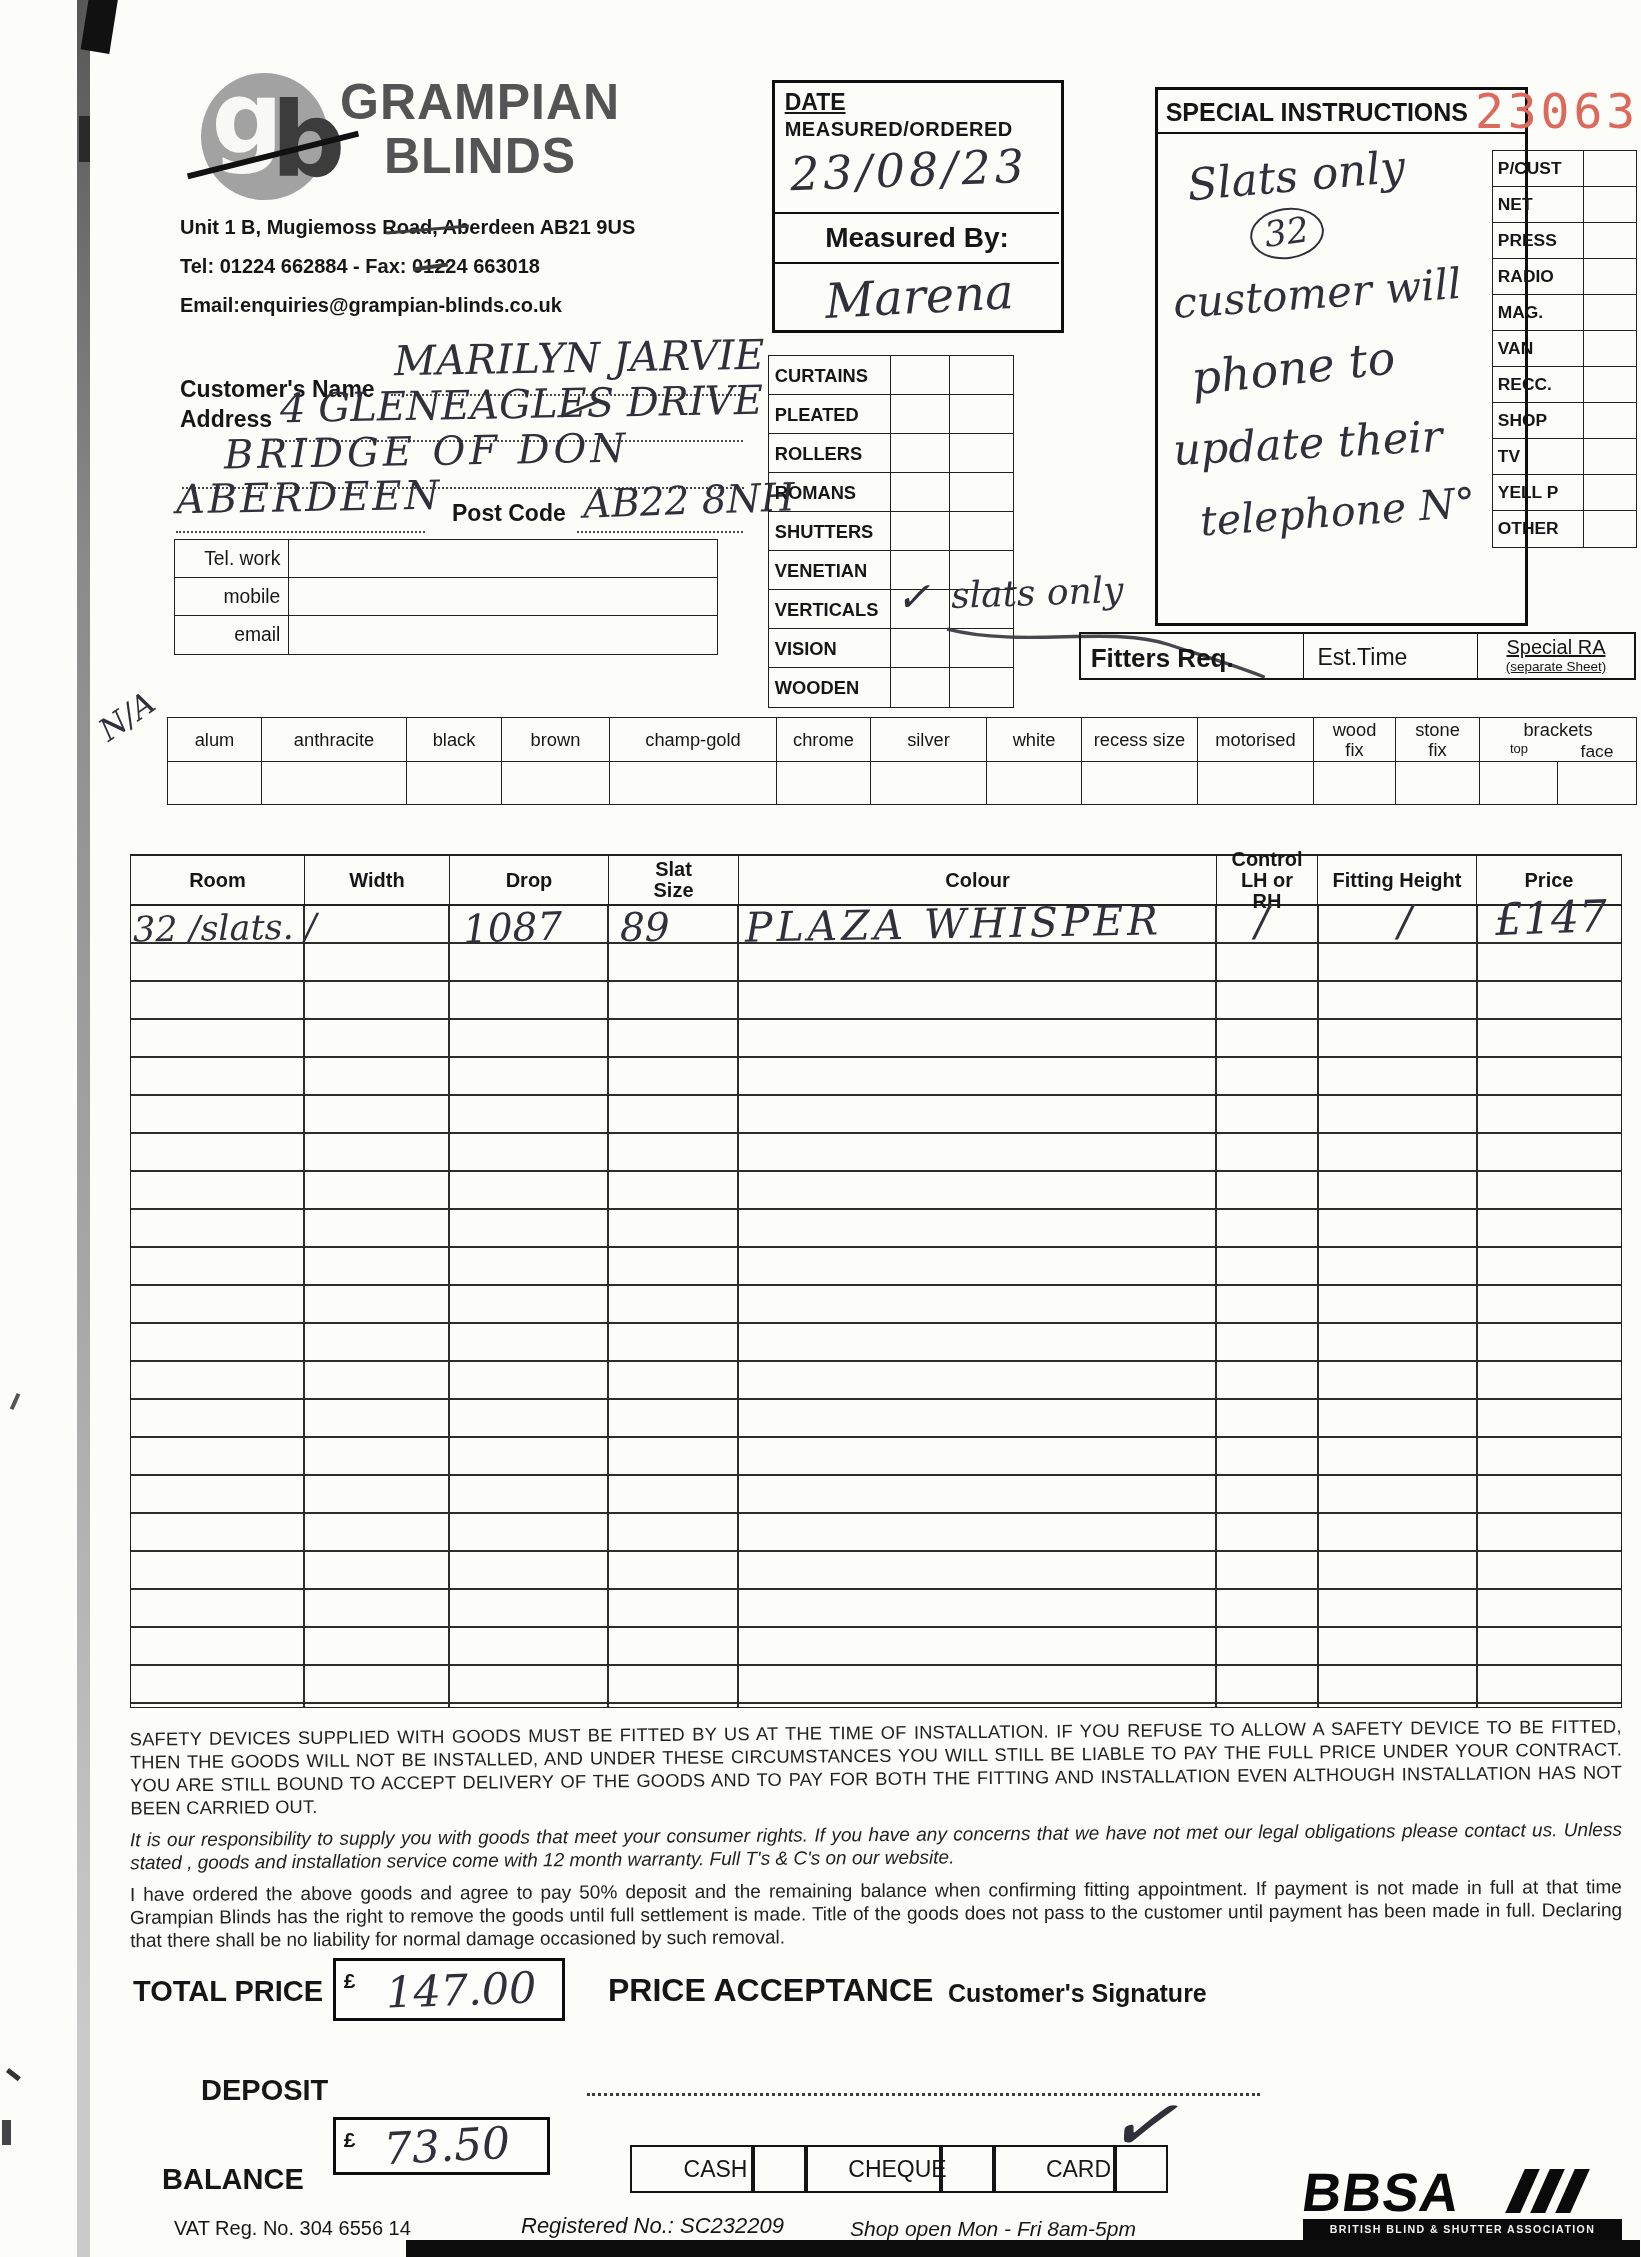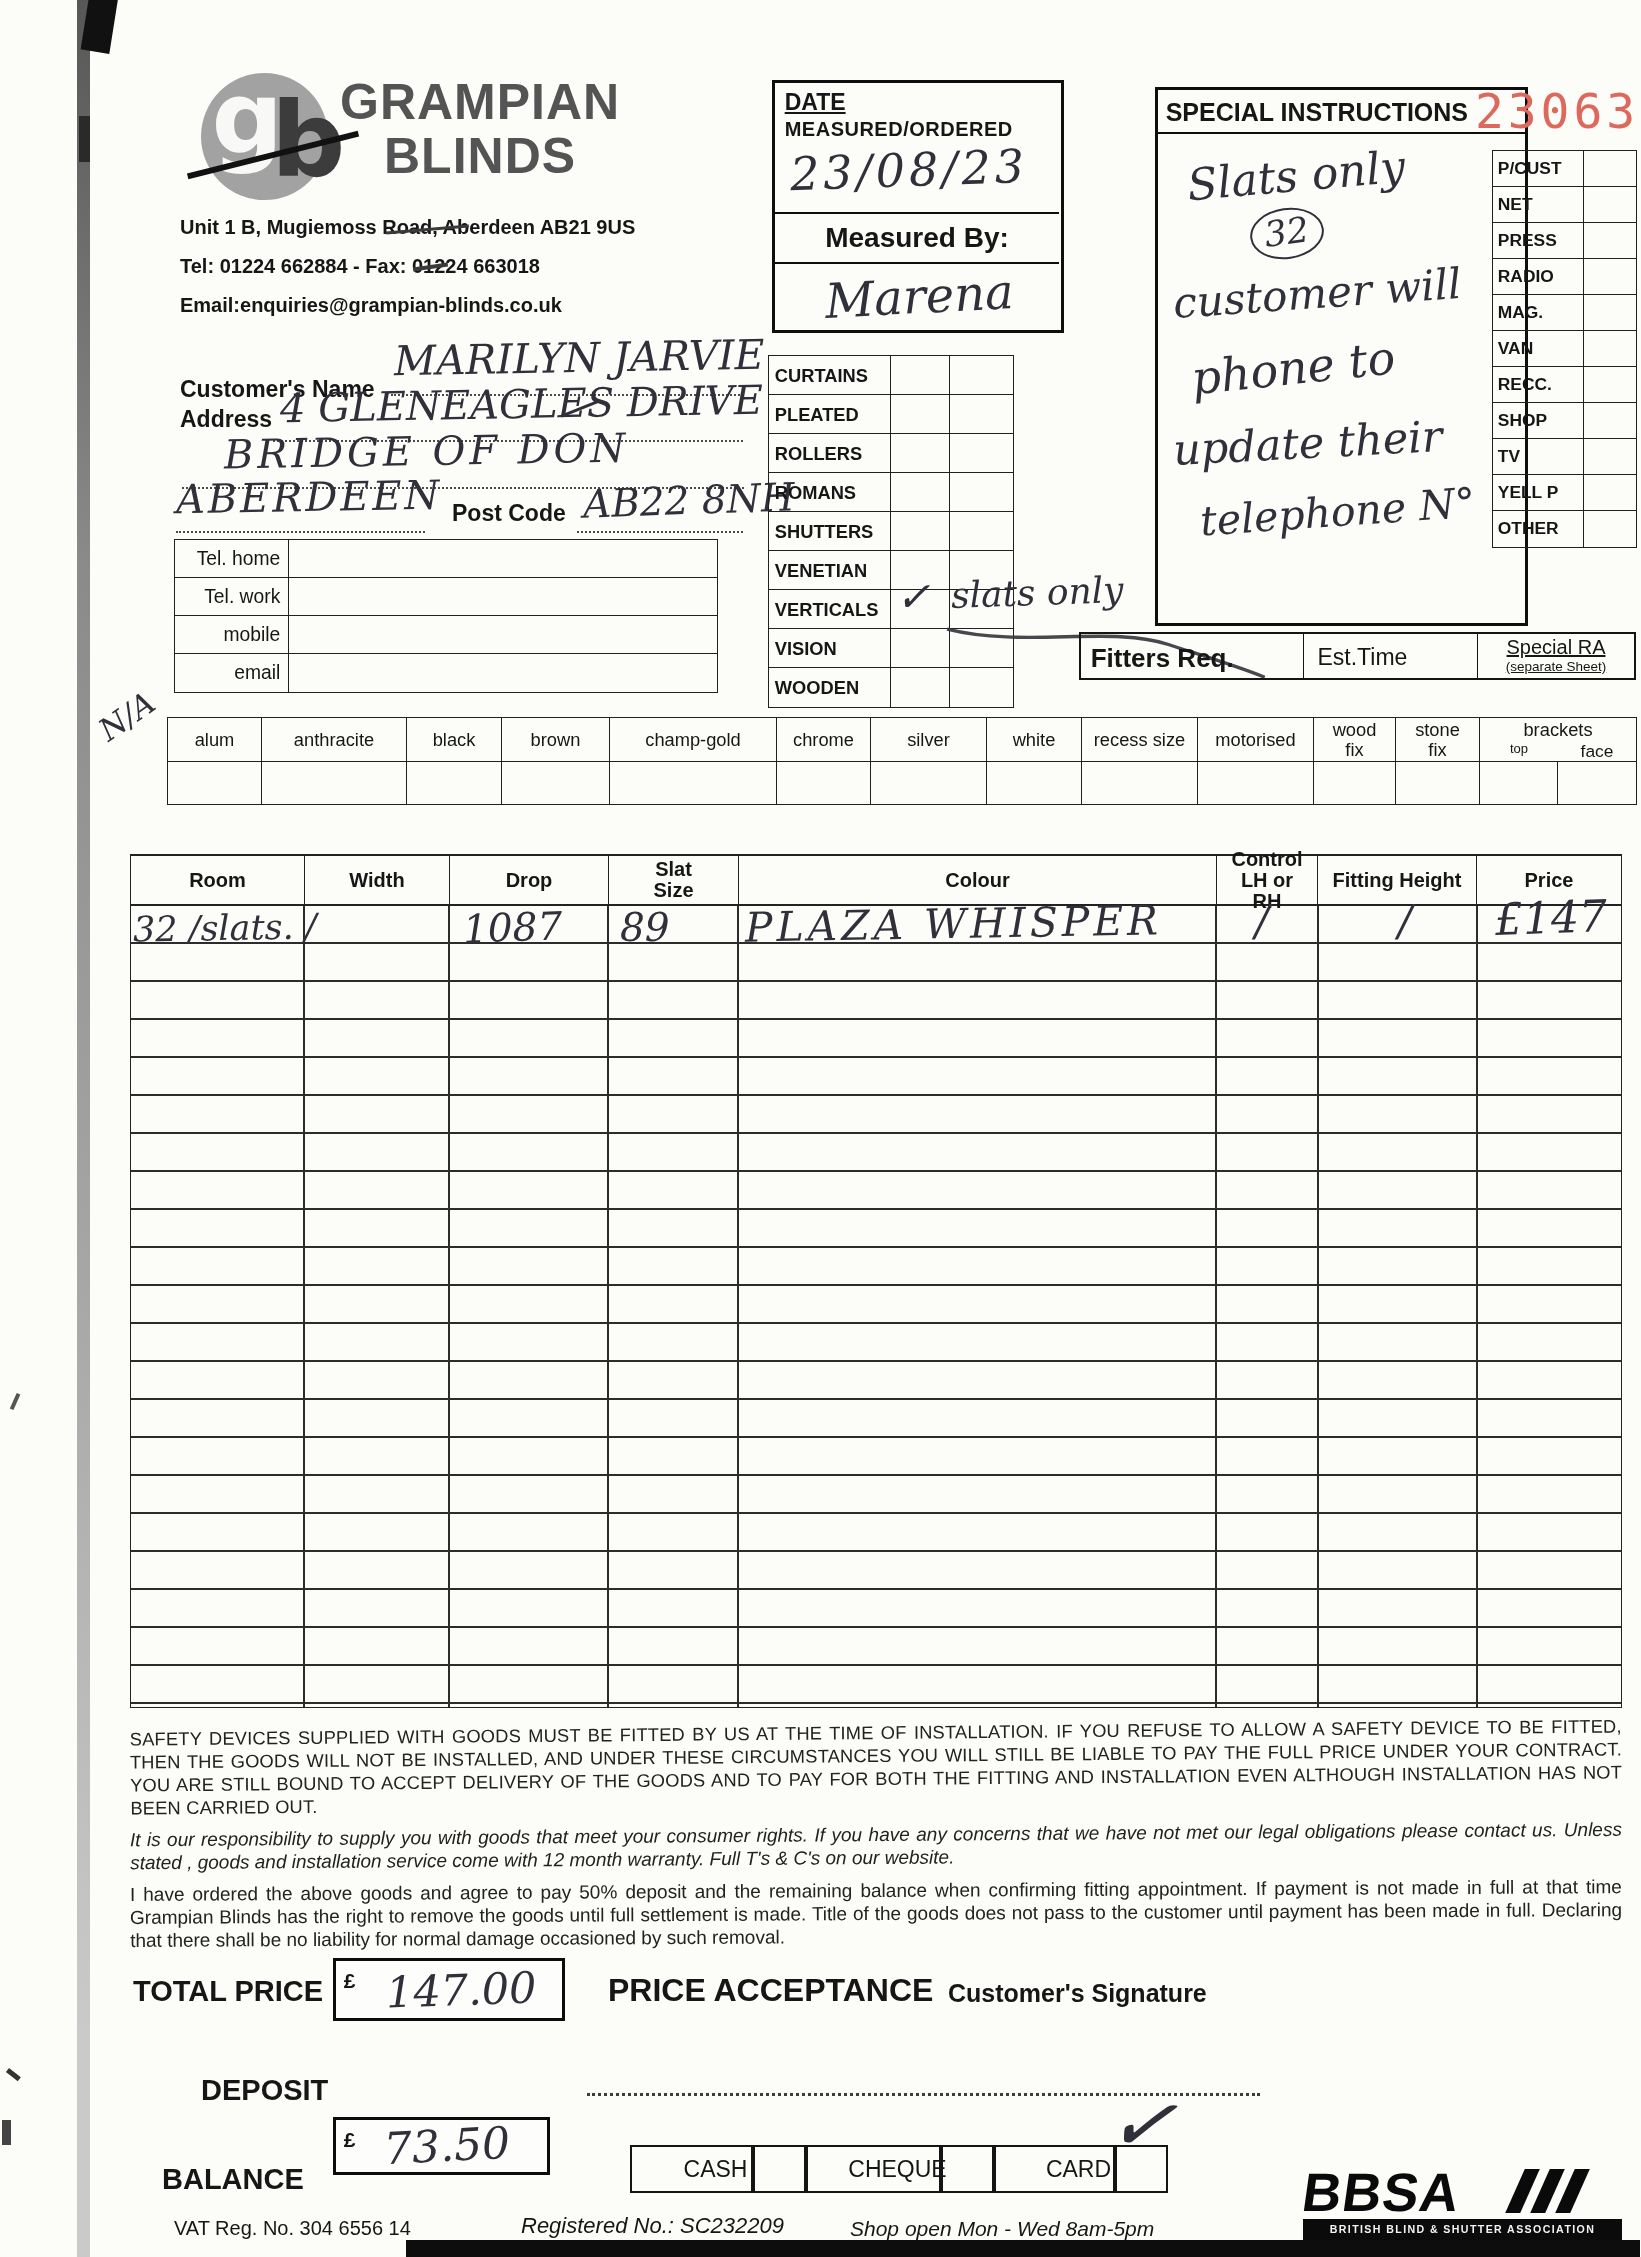--- a/index.html
+++ b/index.html
@@ -174,24 +174,20 @@
   <div class="abs dotted" style="left:182px;top:487px;width:562px;"></div>
 
   <div class="abs hw" style="left:176px;top:477px;font-size:40px;letter-spacing:2.9px;transform:rotate(-1deg);">ABERDEEN</div>
   <div class="abs dotted" style="left:176px;top:531px;width:249px;"></div>
   <div class="abs b" style="left:452px;top:500px;font-size:23px;">Post Code</div>
   <div class="abs hw" style="left:583px;top:481px;font-size:39px;transform:rotate(-2deg);">AB22 8NH</div>
   <div class="abs dotted" style="left:577px;top:531px;width:166px;"></div>
 
   <div class="abs bdr" style="left:174px;top:539px;width:544px;">
     <div class="crow">
-        <div class="clabel">Tel. home</div>
-        <div class="cvalue"></div>
-      </div>
-    <div class="crow">
         <div class="clabel">Tel. work</div>
         <div class="cvalue"></div>
       </div>
     <div class="crow">
         <div class="clabel">mobile</div>
         <div class="cvalue"></div>
       </div>
     <div class="crow">
         <div class="clabel">email</div>
         <div class="cvalue"></div>
@@ -383,21 +379,21 @@
     <div class="pay-box" style="left:753px;width:53px;"></div>
     <div class="pay-box" style="left:806px;width:135px;">CHEQUE</div>
     <div class="pay-box" style="left:941px;width:53px;"></div>
     <div class="pay-box" style="left:994px;width:121px;">CARD</div>
     <div class="pay-box" style="left:1115px;width:53px;"></div>
   </div>
   <div class="abs hw" style="left:1108px;top:2084px;font-size:81px;transform:rotate(8deg);">✓</div>
 
   <div class="abs" style="left:174px;top:2217px;font-size:20px;">VAT Reg. No. 304 6556 14</div>
   <div class="abs it" style="left:521px;top:2213px;font-size:22px;">Registered No.: SC232209</div>
-  <div class="abs it" style="left:850px;top:2217px;font-size:21px;">Shop open Mon - Wed 8am-5pm</div>
+  <div class="abs it" style="left:850px;top:2217px;font-size:21px;">Shop open Mon - Fri 8am-5pm</div>
 
   <div class="abs" style="left:1303px;top:2161px;width:328px;height:81px;">
     <div class="b" style="display:inline-block;font-size:54px;color:#0a0a0a;transform:skewX(-8deg);letter-spacing:1px;">BBSA</div>
     <div class="abs" style="left:212px;top:7.7px;width:97px;height:44px;">
       <div class="abs" style="left:0;width:15.4px;height:44px;background:#0a0a0a;transform:skewX(-24deg);"></div>
       <div class="abs" style="left:25px;width:15.4px;height:44px;background:#0a0a0a;transform:skewX(-24deg);"></div>
       <div class="abs" style="left:50px;width:15.4px;height:44px;background:#0a0a0a;transform:skewX(-24deg);"></div>
     </div>
     <div class="abs" style="left:0;top:58px;width:319px;height:21px;background:#0b0b0b;color:#f3f3f3;font-size:10.6px;font-weight:bold;letter-spacing:1.4px;text-align:center;line-height:21px;">
       <span>BRITISH BLIND &amp; SHUTTER ASSOCIATION</span>

